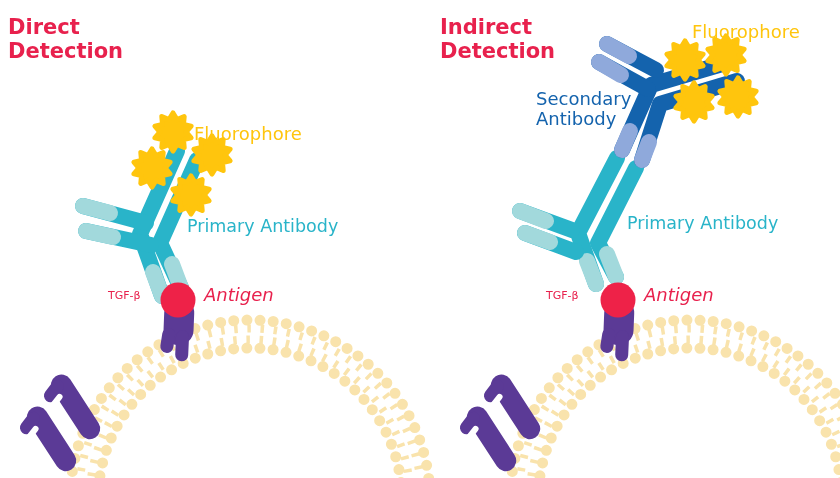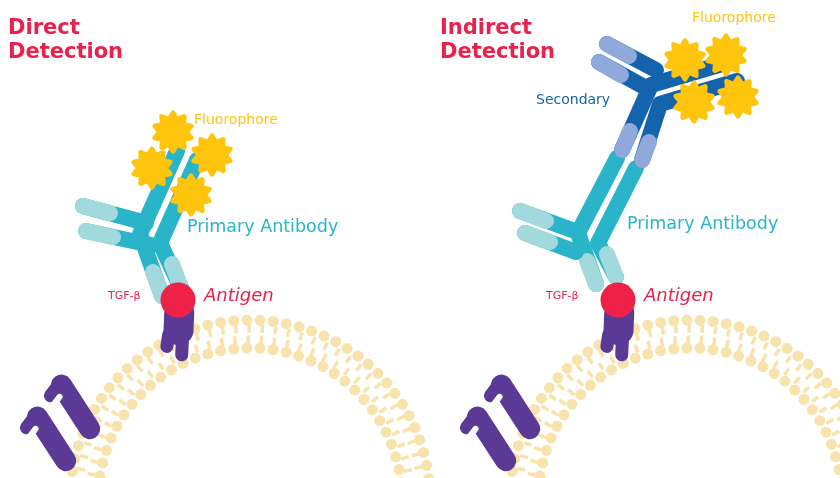--- a/index.html
+++ b/index.html
@@ -1,23 +1,23 @@
 <!DOCTYPE html>
 <html style="--title_red: #E8214D; --antigen_red: #EE2248; --primary_cyan: #29B4C9; --primary_tip: #A2D9DC; --secondary_blue: #1463AD; --secondary_tip: #8FA9DB; --fluorophore_yellow: #FFC50D; --receptor_purple: #5B3A96; --membrane_cream: #F9E3AC; --background: #FFFFFF;"><head>
 <meta charset="utf-8">
 <style>
   html,body{margin:0;padding:0;background:#fff;}
   body{width:840px;height:478px;overflow:hidden;font-family:"DejaVu Sans","Liberation Sans",sans-serif;}
   .stage{position:relative;width:840px;height:418px;background:#fff;}
   .stage svg{position:absolute;left:0;top:0;}
   .lbl{position:absolute;white-space:nowrap;}
   .title{font-weight:bold;font-size:21px;line-height:24px;color:var(--title_red);}
-  .lbl-fluor{font-size:14px;color:var(--fluorophore_yellow);}
+  .lbl-fluor{font-size:18px;color:var(--fluorophore_yellow);margin-top:12px;}
   .lbl-primary{font-size:17.5px;color:var(--primary_cyan);}
-  .lbl-secondary{font-size:14px;line-height:20px;color:var(--secondary_blue);}
+  .lbl-secondary{font-size:18px;line-height:20px;color:var(--secondary_blue);}
   .lbl-red{font-size:18px;color:var(--title_red);font-style:italic;}
   .lbl-tgf{font-size:11px;color:var(--title_red);}
 
   
   .mem{fill:none;stroke:var(--membrane_cream);}
   .heads{stroke-width:11;stroke-dasharray:0 13.2;stroke-linecap:round;}
   .tails{stroke-width:8;stroke-dasharray:3.5 9.7;}
 
   
   .bar{fill:none;stroke-width:16;stroke-linecap:round;stroke-linejoin:round;}
@@ -137,18 +137,19 @@
   </div>
 
   <div class="lbl lbl-fluor" style="left:194px;top:111px;">Fluorophore</div>
   <div class="lbl lbl-primary" style="left:187px;top:216px;">Primary Antibody</div>
   <div class="lbl lbl-tgf" style="left:108px;top:289px;">TGF-β</div>
   <div class="lbl lbl-red" style="left:204px;top:284px;">Antigen</div>
 
   <div class="lbl lbl-fluor" style="left:692px;top:9px;">Fluorophore</div>
   <div class="lbl lbl-secondary" style="left:536px;top:89px;">
     <div>Secondary</div>
+    <div>Antibody</div>
   </div>
   <div class="lbl lbl-primary" style="left:627px;top:213px;">Primary Antibody</div>
   <div class="lbl lbl-tgf" style="left:546px;top:289px;">TGF-β</div>
   <div class="lbl lbl-red" style="left:644px;top:284px;">Antigen</div>
 
 </div>
 
 </body></html>

